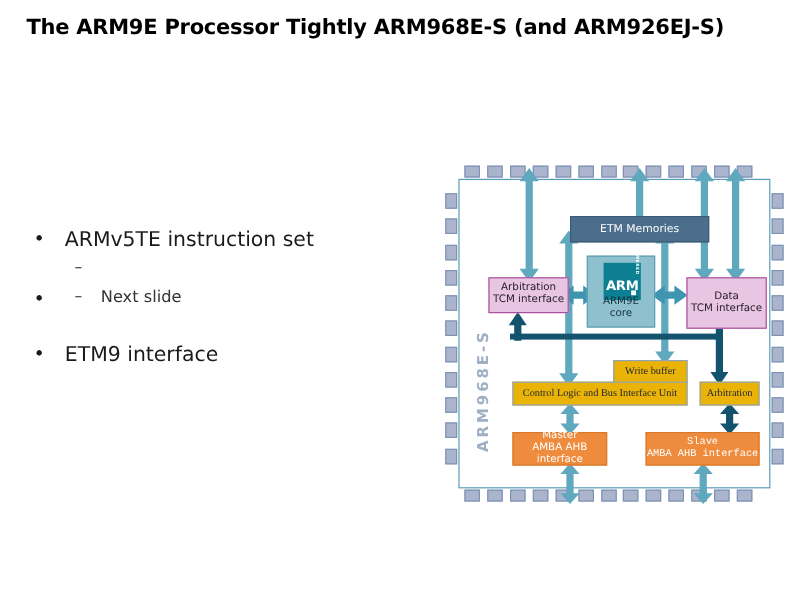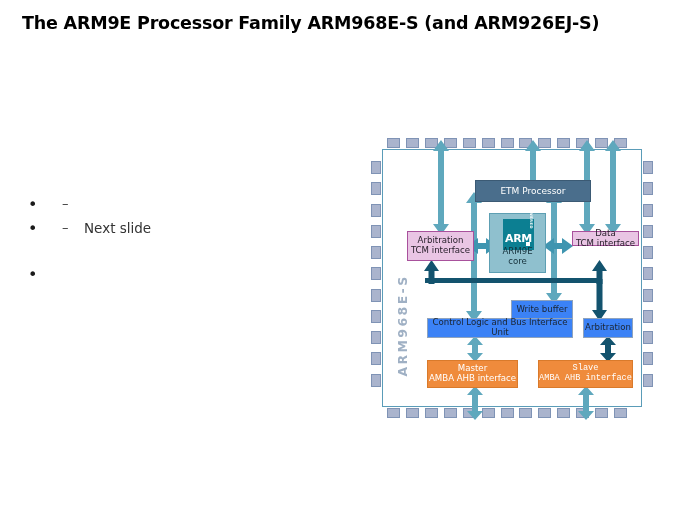--- a/index.html
+++ b/index.html
@@ -58,32 +58,32 @@
   .blk{
     position:absolute;box-sizing:border-box;
     display:flex;align-items:center;justify-content:center;
     text-align:center;line-height:1.15;font-size:8.6px;
     z-index:6;
   }
   .blk span{display:block;}
   .b-etm{background:#4a6e8c;border:1px solid #3b5a74;color:#ffffff;}
   .b-tcm{background:#e9c5e4;border:1.4px solid #a8519c;color:#28202c;}
   .b-core{background:#8fc0ce;border:1.4px solid #5d9fb3;}
-  .b-gray{background:#3b82f6;border:1px solid #8fa3bd;color:#1b2430;}
+  .b-gray{background:#eab308;border:1px solid #8fa3bd;color:#1b2430;font-family:Liberation Serif, serif;}
   .b-org{background:#ef8b3c;border:1px solid #d97a2b;color:#ffffff;}
 
   #etm-interface{left:92px;top:30px;width:116px;height:22px;font-size:9px;}
   #instr-tcm{left:24px;top:81px;width:67px;height:30px;}
-  #data-tcm{left:189px;top:81px;width:67px;height:15px;}
+  #data-tcm{left:189px;top:81px;width:67px;height:43px;}
   #arm9e-core{left:106px;top:63px;width:57px;height:60px;
     flex-direction:column;justify-content:flex-end;padding-bottom:5px;}
   #write-buffer{left:128px;top:150px;width:62px;height:20px;}
   #control-logic{left:44px;top:168px;width:146px;height:20px;text-align:center;}
   #arbitration{left:200px;top:168px;width:50px;height:20px;}
-  #master-ahb{left:44px;top:210px;width:91px;height:28px;}
+  #master-ahb{left:44px;top:210px;width:79px;height:28px;}
   #slave-ahb{left:155px;top:210px;width:95px;height:28px;font-family:Liberation Mono, monospace;}
 
   
   #arm-logo{
     position:absolute;left:13px;top:5px;width:31px;height:31px;
     background:#0c7f92;display:block;
   }
   #arm-logo .logo-word{
     position:absolute;left:0;bottom:4px;width:100%;text-align:center;
     color:#ffffff;font-size:11px;font-weight:bold;letter-spacing:-0.3px;
@@ -107,46 +107,48 @@
   .ar{position:absolute;z-index:3;}
   .ar svg{display:block;overflow:visible;}
   #bus-bar{
     position:absolute;left:42px;top:128px;width:174px;height:5px;
     background:#13536e;z-index:4;
   }
 </style>
 </head>
 <body>
 
-<div id="slide-title">The ARM9E Processor Family ARM968E-S (and ARM926EJ-S)</div>
+<div id="slide-title">The ARM9E Processor Tightly ARM968E-S (and ARM926EJ-S)</div>
 
 <div id="bullet-list">
 
   <div class="grp">
     <div class="bullet-l1">
       <span class="mk">•</span>
+      <span>ARMv5TE instruction set</span>
     </div>
     <div class="bullet-l2">
       <span class="mk">–</span>
     </div>
   </div>
 
   <div class="grp">
     <div class="bullet-l1">
       <span class="mk">•</span>
     </div>
     <div class="bullet-l2">
       <span class="mk">–</span>
       <span>Next slide</span>
     </div>
   </div>
 
   <div class="grp">
     <div class="bullet-l1">
       <span class="mk">•</span>
+      <span>ETM9 interface</span>
     </div>
   </div>
 
 </div>
 
 <div id="diagram">
 
   <div id="pins-top"></div>
   <div id="pins-bot"></div>
   <div id="pins-lft"></div>
@@ -242,21 +244,21 @@
       </svg>
     </div>
 
     <div class="ar" style="left:195px;top:236px;">
       <svg width="16" height="34" viewBox="0 0 16 34">
         <polygon points="8,0 16,9 11,9 11,25 16,25 8,34 0,25 5,25 5,9 0,9" fill="#5fa8bd"></polygon>
       </svg>
     </div>
 
     <div class="blk b-etm" id="etm-interface">
-      <span>ETM Processor</span>
+      <span>ETM Memories</span>
     </div>
 
     <div class="blk b-tcm" id="instr-tcm">
       <div>
         <span>Arbitration</span>
         <span>TCM interface</span>
       </div>
     </div>
 
     <div class="blk b-tcm" id="data-tcm">

